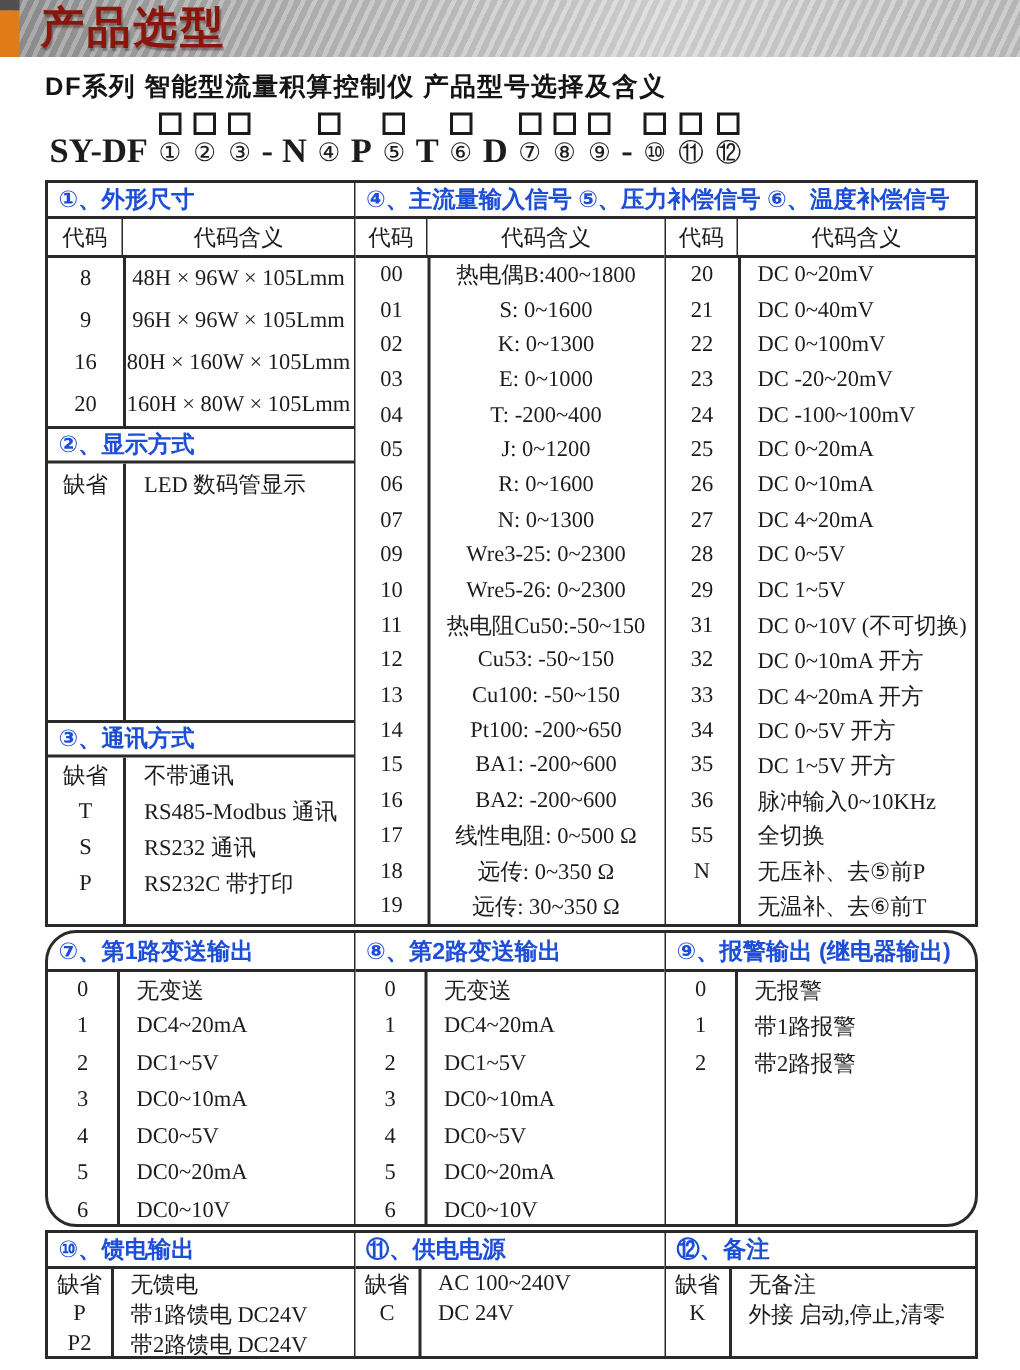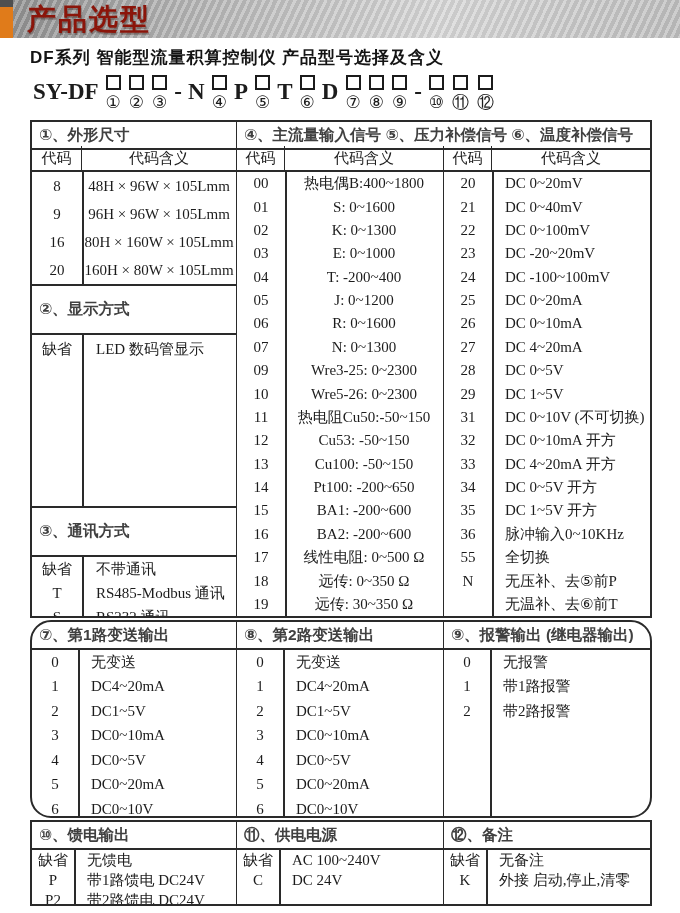--- a/index.html
+++ b/index.html
@@ -25,34 +25,34 @@
     text-shadow:1px 2px 1px rgba(40,10,0,0.35);
   }
   
   .subtitle {
     position:absolute; left:30px; top:46px;
     font-family:"Liberation Sans","DejaVu Sans",sans-serif; font-weight:bold;
     font-size:17px; letter-spacing:1px; color:#141414; white-space:nowrap;
   }
   
   .model {
-    position:absolute; left:30px; top:73px; display:flex; align-items:center;
+    position:absolute; left:30px; top:73px; display:flex; align-items:flex-end;
     font-weight:bold; font-size:23px; white-space:nowrap;
   }
   .mtext { line-height:20px; margin:0 3px; }
   .mbox-wrap { display:flex; flex-direction:column; align-items:center; margin:0 4px; }
   .mbox { width:15px; height:15px; border:2px solid #1b1b1b; margin-top:2px; }
   .mnum { font-size:17px; font-weight:normal; line-height:18px; margin-top:3px;
           font-family:"DejaVu Sans","Liberation Serif",serif; }
   
   .sec-h {
-    flex:0 0 auto; display:flex; align-items:center; padding:13px 7px;
+    flex:0 0 auto; display:flex; align-items:center; padding:0 7px;
     font-family:"Liberation Sans","DejaVu Sans",sans-serif; font-weight:bold;
     font-size:15.5px; white-space:nowrap; overflow:hidden;
-    border-bottom:2px solid #2a2a2a; color:#404040;
+    border-bottom:2px solid #2a2a2a; color:#1d4ed8;
   }
   .sec-h.inner { border-top:2px solid #2a2a2a;text-align:center; }
   .colhead { flex:0 0 auto; display:flex; height:26px; border-bottom:2px solid #2a2a2a; font-size:15px; }
   .h-code  { width:var(--codew); flex:0 0 auto; border-right:1.5px solid #2a2a2a;
              display:flex; align-items:center; justify-content:center; }
   .h-meaning { flex:1; display:flex; align-items:center; justify-content:center; }
   .rows { position:relative; overflow:hidden; }
   .rows::before { content:""; position:absolute; left:var(--codew); top:0; bottom:0;
                   width:1.5px; background:#2a2a2a; }
   .trow { display:flex; align-items:center; font-size:15px; }

